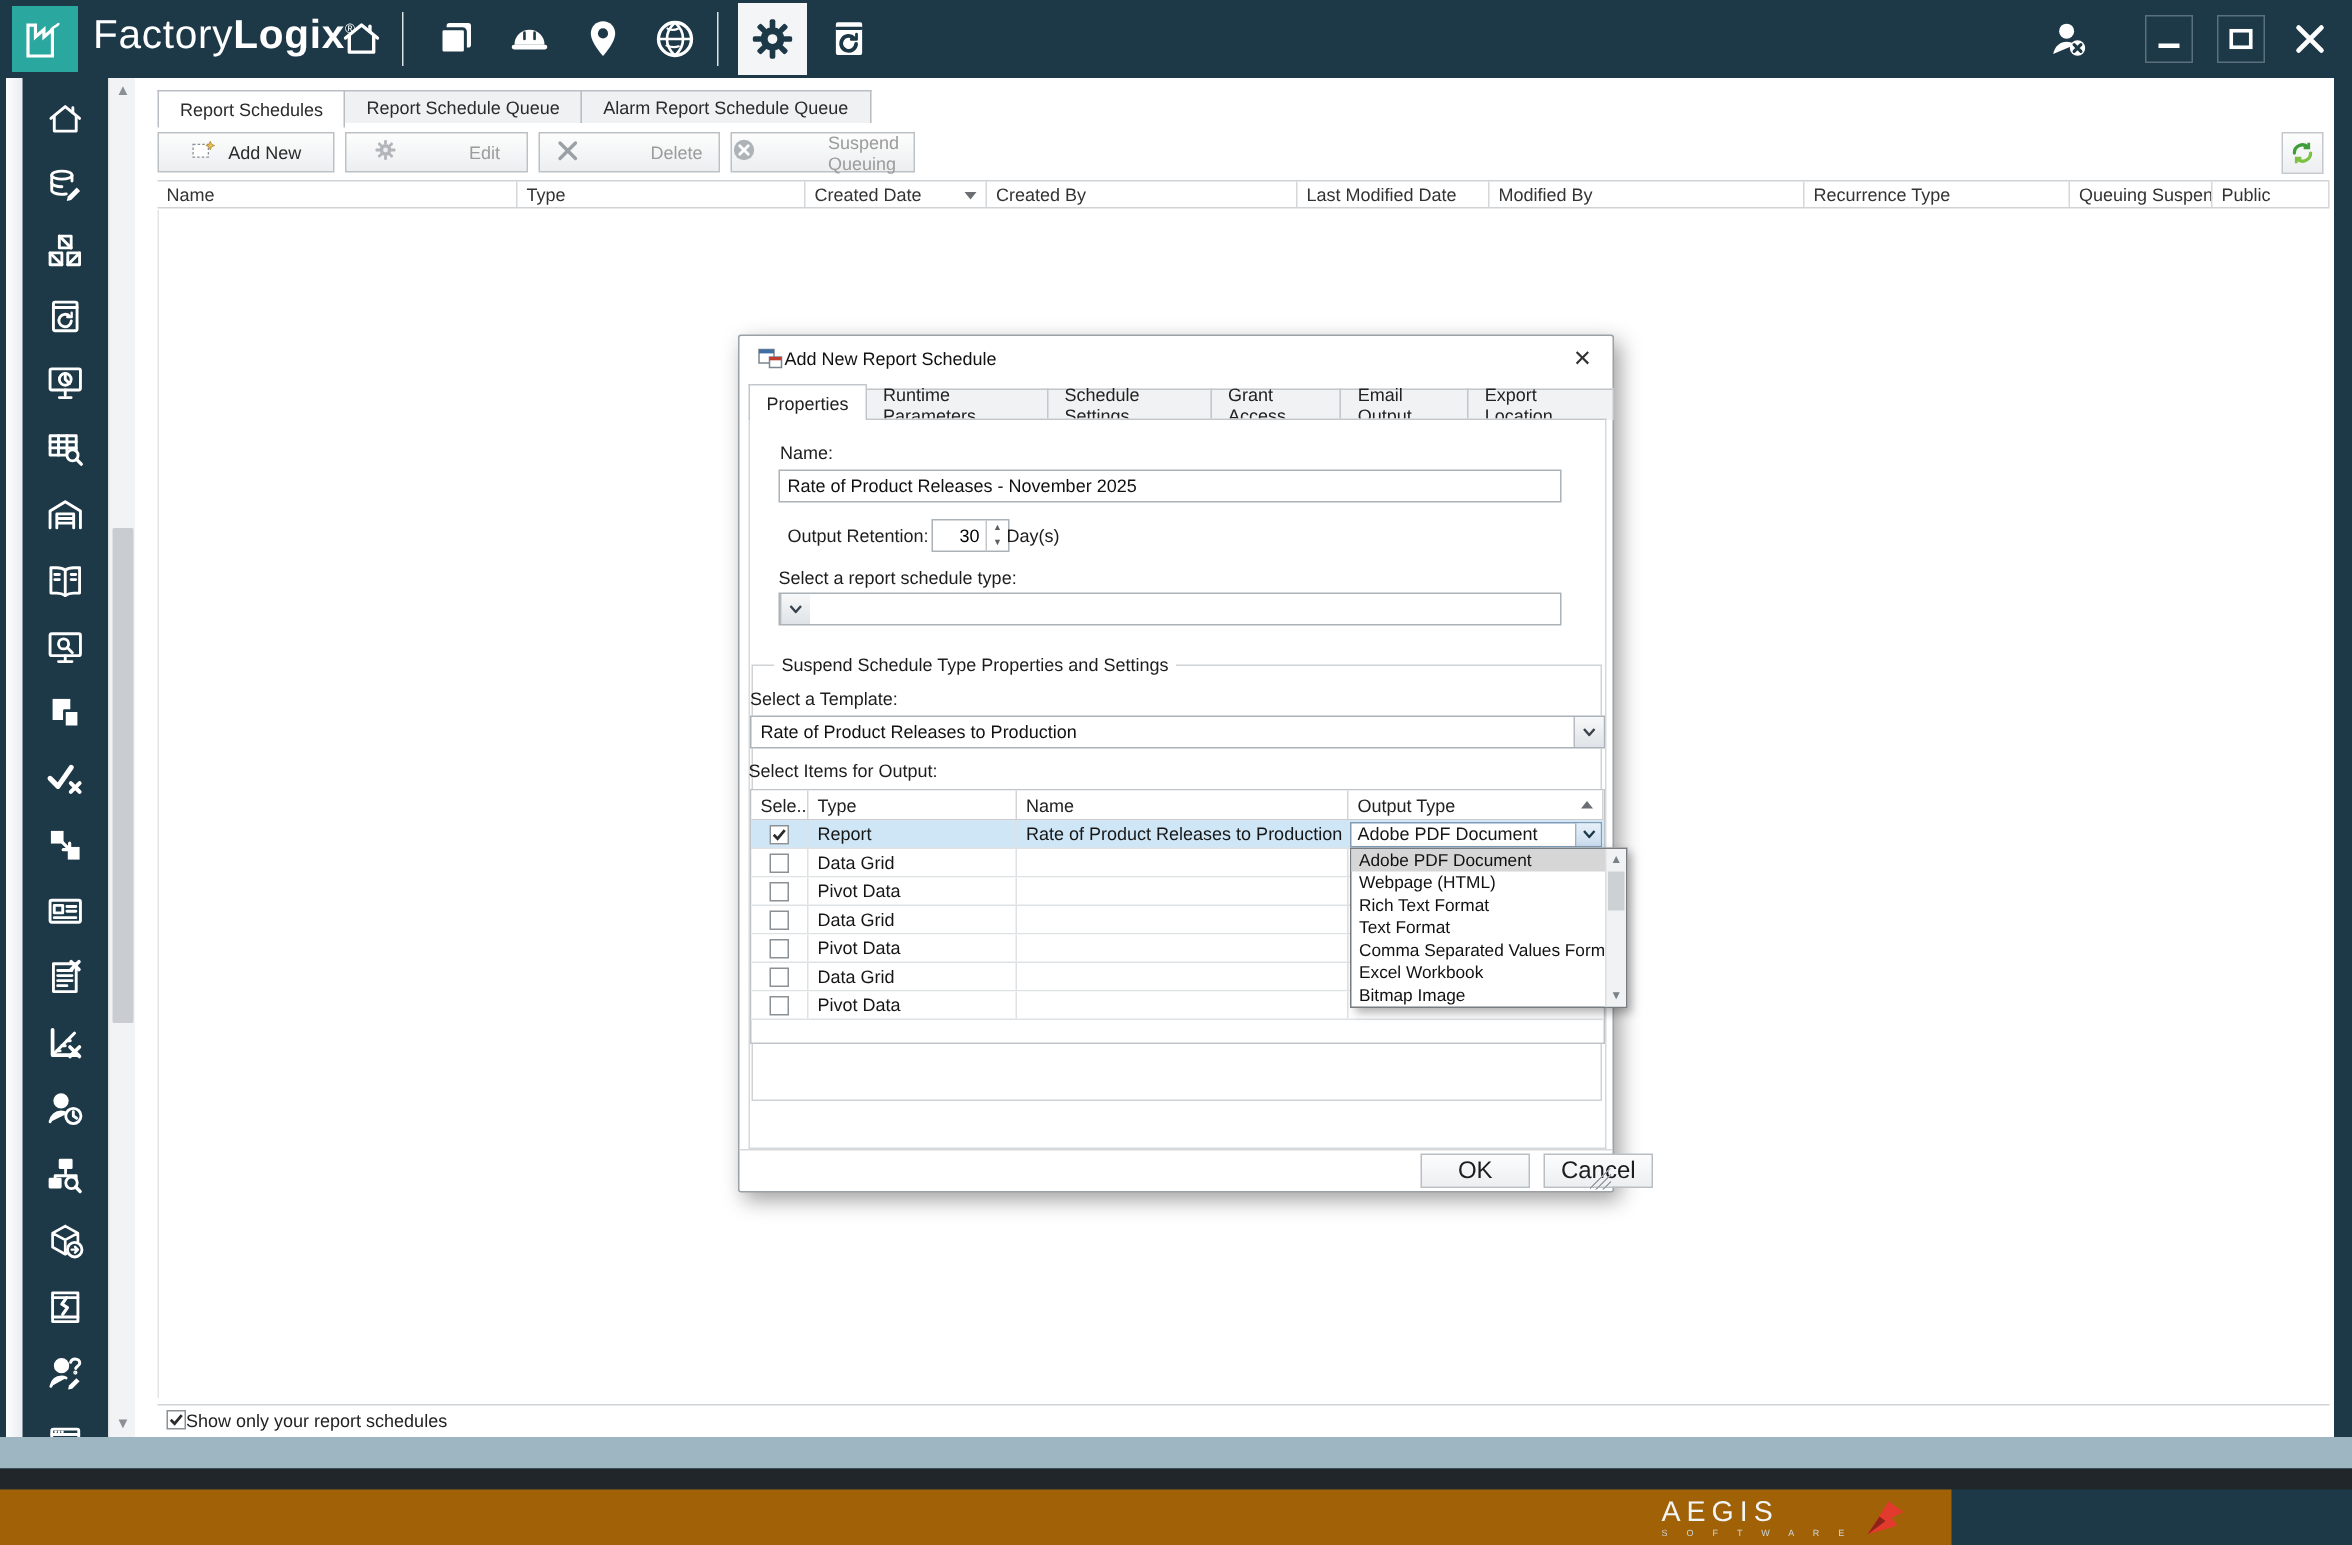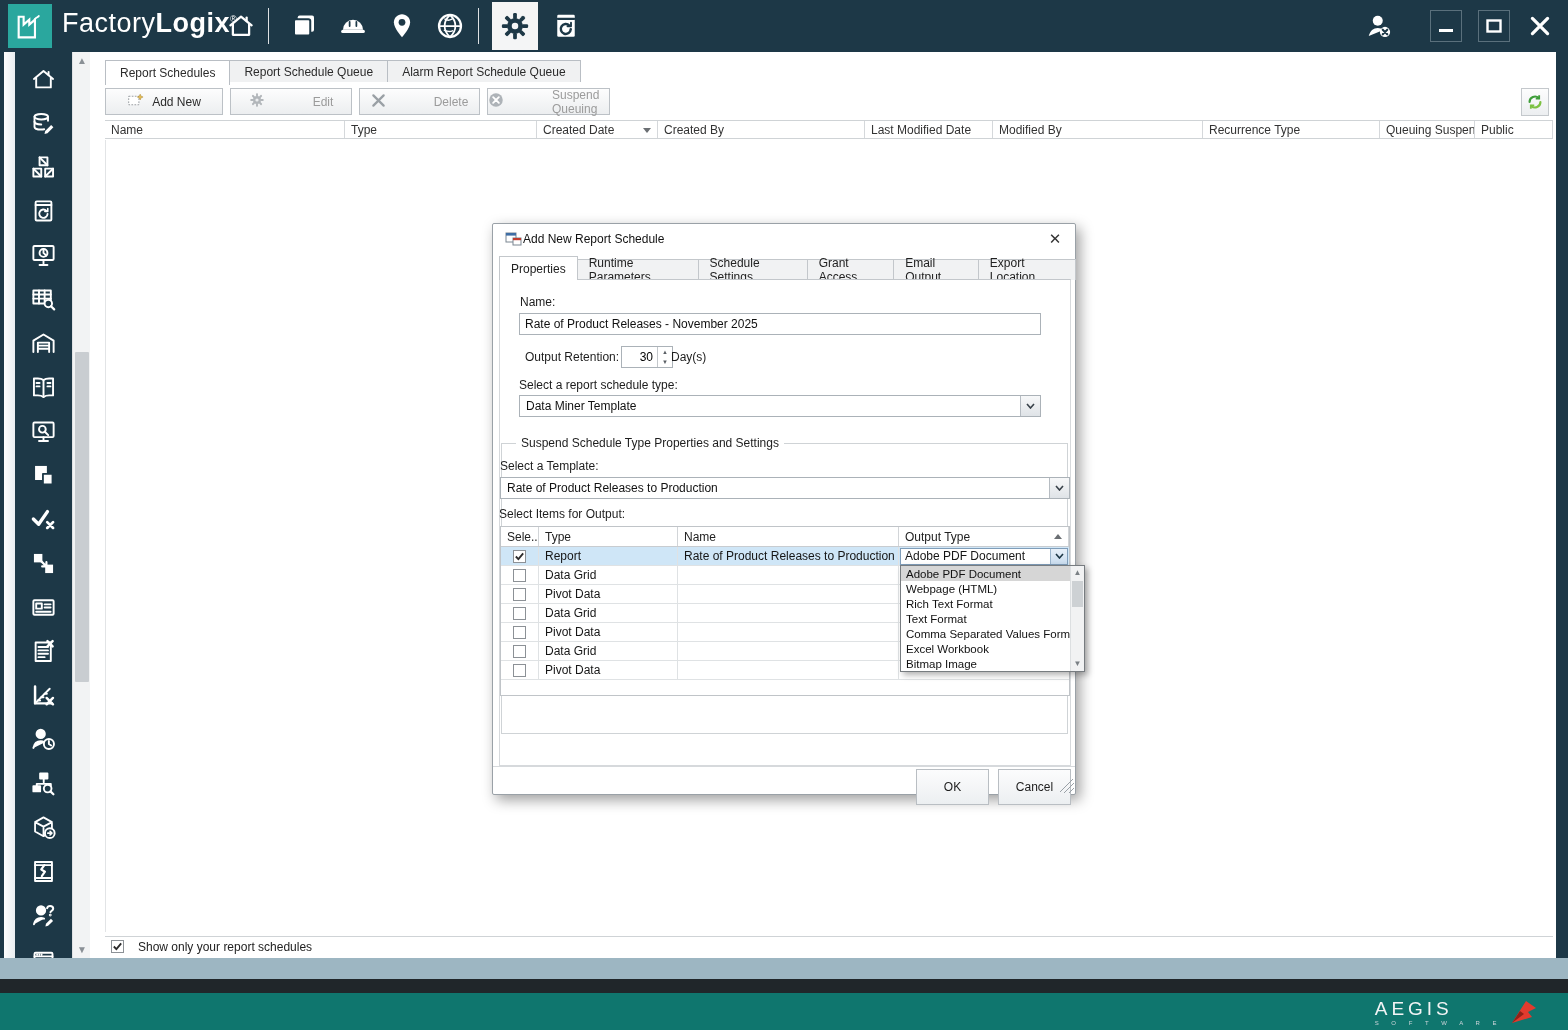--- a/index.html
+++ b/index.html
@@ -35,29 +35,29 @@
   .mtab { height:22px; padding:0 14px; border:1px solid #b9bec4; border-bottom:none; background:#f0f1f2; color:#2b2b2b; font-size:12px; display:flex; align-items:center; cursor:pointer; margin-right:-1px; }
   .mtab.active { height:25px; background:#fff; position:relative; z-index:2; }
   #toolbar { position:absolute; left:8px; top:36px; height:28px; display:flex; gap:7px; }
   .tbtn { height:27px; border:1px solid #bcc1c6; background:linear-gradient(#fdfdfd,#eceef0); font-size:12px; color:#2b2b2b; display:flex; align-items:center; justify-content:center; gap:8px; cursor:pointer; }
   .tbtn.disabled { color:#9b9b9b; cursor:default;gap:48px; }
   #refresh-btn { position:absolute; right:7px; top:36px; width:28px; height:28px; border:1px solid #c4c8cc; background:linear-gradient(#fdfdfd,#eceef0); display:flex; align-items:center; justify-content:center; cursor:pointer; }
   #grid-header { position:absolute; left:8px; top:68px; width:1448px; height:19px; border-top:1px solid #cfd3d6; border-bottom:1px solid #cfd3d6; display:flex; background:#fff; }
   .gh-cell { height:100%; border-right:1px solid #d5d8db; font-size:12px; color:#333; padding:1px 4px 0 6px; display:flex; align-items:center; position:relative; overflow:hidden; white-space:nowrap; cursor:pointer; }
   .sort-caret { position:absolute; right:6px; top:7px; width:0; height:0; border-left:4px solid transparent; border-right:4px solid transparent; border-top:5px solid #6b6f73; }
   #grid-body { position:absolute; left:8px; top:88px; width:1448px; height:792px; border-left:1px solid #e2e4e6; background:#fff; }
-  #bottom-row { position:absolute; left:8px; bottom:2px; width:1448px; height:20px; border-top:1px solid #cfd3d6; display:flex; align-items:center; padding-left:6px; gap:14px; }
+  #bottom-row { position:absolute; left:8px; bottom:2px; width:1448px; height:20px; border-top:1px solid #cfd3d6; display:flex; align-items:center; padding-left:6px; gap:0; }
   #bottom-row span.lbl { font-size:12px; color:#222; }
 
   .checkbox { width:13px; height:13px; background:#fff; border:1px solid #8c9196; display:inline-flex; align-items:center; justify-content:center; flex:0 0 auto; }
 
   
   #steel-bar { position:absolute; left:0; top:958px; width:1568px; height:21px; background:#9db6c2; }
   #dark-strip { position:absolute; left:0; top:979px; width:1568px; height:14px; background:#20262a; }
-  #footer { position:absolute; left:0; top:993px; width:1568px; height:37px; background:#0f766e;padding-left:28px; }
+  #footer { position:absolute; left:0; top:993px; width:1301px; height:37px; background:#a16207;padding-left:28px; }
   #aegis { position:absolute; right:28px; top:0px; display:flex; align-items:flex-start; gap:4px; }
   #aegis-text { display:flex; flex-direction:column; align-items:stretch; padding-top:7px; }
   #aegis-name { color:#f2f4f5; font-size:19px; letter-spacing:4px; font-weight:400; line-height:18px; }
   #aegis-sub { color:#cdd5da; font-size:6px; letter-spacing:5.5px; margin-top:2px; }
 
   
   #dialog { position:absolute; left:492px; top:223px; width:584px; height:572px; background:#fff; border:1px solid #9aa1a7; border-radius:2px; box-shadow:4px 5px 14px rgba(0,0,0,.38); }
   #dlg-title { position:absolute; left:0; top:0; width:100%; height:30px; display:flex; align-items:center; padding-left:12px; gap:1px; }
   #dlg-title .t { font-size:12px; color:#111; }
   #dlg-close { position:absolute; right:8px; top:4px; width:24px; height:22px; display:flex; align-items:center; justify-content:center; font-size:15px; color:#333; cursor:pointer; }
@@ -94,21 +94,21 @@
 
   
   #dropdown { position:absolute; left:407px; top:341px; width:185px; height:107px; background:#fff; border:1px solid #777c80; box-shadow:3px 3px 6px rgba(0,0,0,.3); z-index:5; }
   .dd-item { height:15px; font-size:11.5px; color:#111; display:flex; align-items:center; padding:0 5px; white-space:nowrap; overflow:hidden; cursor:pointer; }
   .dd-item.hl { background:#d6d6d6; }
   #dd-scroll { position:absolute; right:0; top:0; width:14px; height:100%; background:#f1f2f3; border-left:1px solid #dcdfe1; }
   #dd-scroll .arrow { position:absolute; left:0; width:13px; height:14px; font-size:8px; color:#7a8085; text-align:center; line-height:14px; }
   #dd-thumb { position:absolute; left:1px; top:15px; width:11px; height:26px; background:#cdd1d4; }
 
   #dlg-sep { position:absolute; left:0; top:542px; width:582px; height:1px; background:#d6d9dc; }
-  .dlg-btn { position:absolute; top:545px; width:73px; height:36px; border:1px solid #b9bec3; background:linear-gradient(#fcfcfd,#eceff1); font-size:12px; color:#1d1d1d; display:flex; align-items:center; justify-content:center; cursor:pointer; }
+  .dlg-btn { position:absolute; top:545px; width:73px; height:23px; border:1px solid #b9bec3; background:linear-gradient(#fcfcfd,#eceff1); font-size:16px; color:#1d1d1d; display:flex; align-items:center; justify-content:center; cursor:pointer;margin-left:31px; }
   #resize-grip { position:absolute; right:1px; bottom:1px; width:14px; height:14px; cursor:nwse-resize;
     background:linear-gradient(135deg, transparent 45%, #9aa1a7 45%, #9aa1a7 50%, transparent 50%, transparent 62%, #9aa1a7 62%, #9aa1a7 67%, transparent 67%, transparent 79%, #9aa1a7 79%, #9aa1a7 84%, transparent 84%); }
 </style>
 </head>
 <body>
 
 <div id="topbar">
   <div id="logo-square">
       <svg width="34" height="34" viewBox="0 0 24 24" fill="none" stroke="#fff" stroke-width="1.5">
         <path d="M4 20V5.5h3.5V11l4-3.5V11l4-3.5V20z"></path>
@@ -520,21 +520,20 @@
     <div id="spin-val">30</div>
     <div id="spin-btns">
       <div>▲</div>
       <div>▼</div>
     </div>
   </div>
   <div class="dlg-label" style="left:178px; top:126px">Day(s)</div>
 
   <div class="dlg-label" style="left:26px; top:154px">Select a report schedule type:</div>
   <div class="combo" style="left:26px; top:171px; width:522px; height:22px">
-    <span class="val">Data Miner Template</span>
     <span class="btn">
       <svg width="9" height="6" viewBox="0 0 9 6">
           <path d="M1 1l3.5 4L8 1" fill="none" stroke="#39424a" stroke-width="1.6"></path>
         </svg>
     </span>
   </div>
 
   <div id="groupbox">
     <span id="group-title">Suspend Schedule Type Properties and Settings</span>
   </div>

